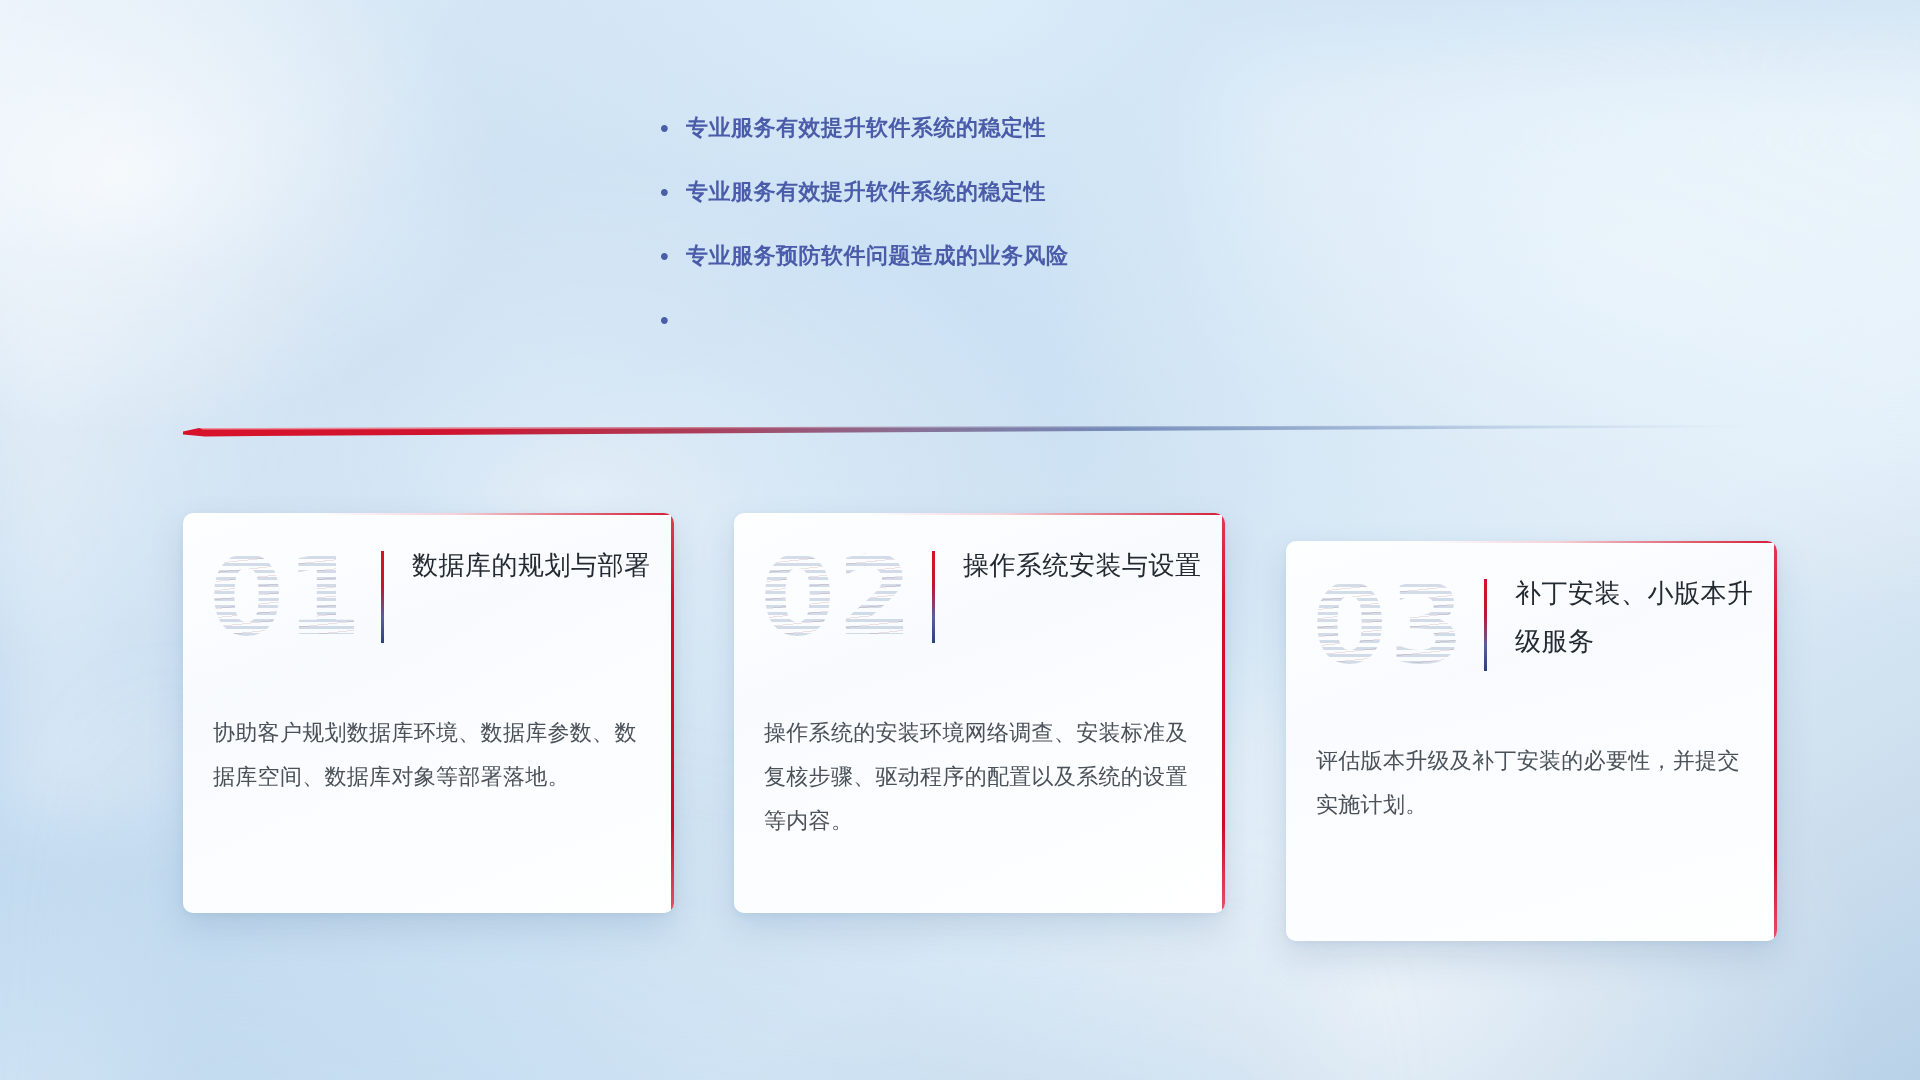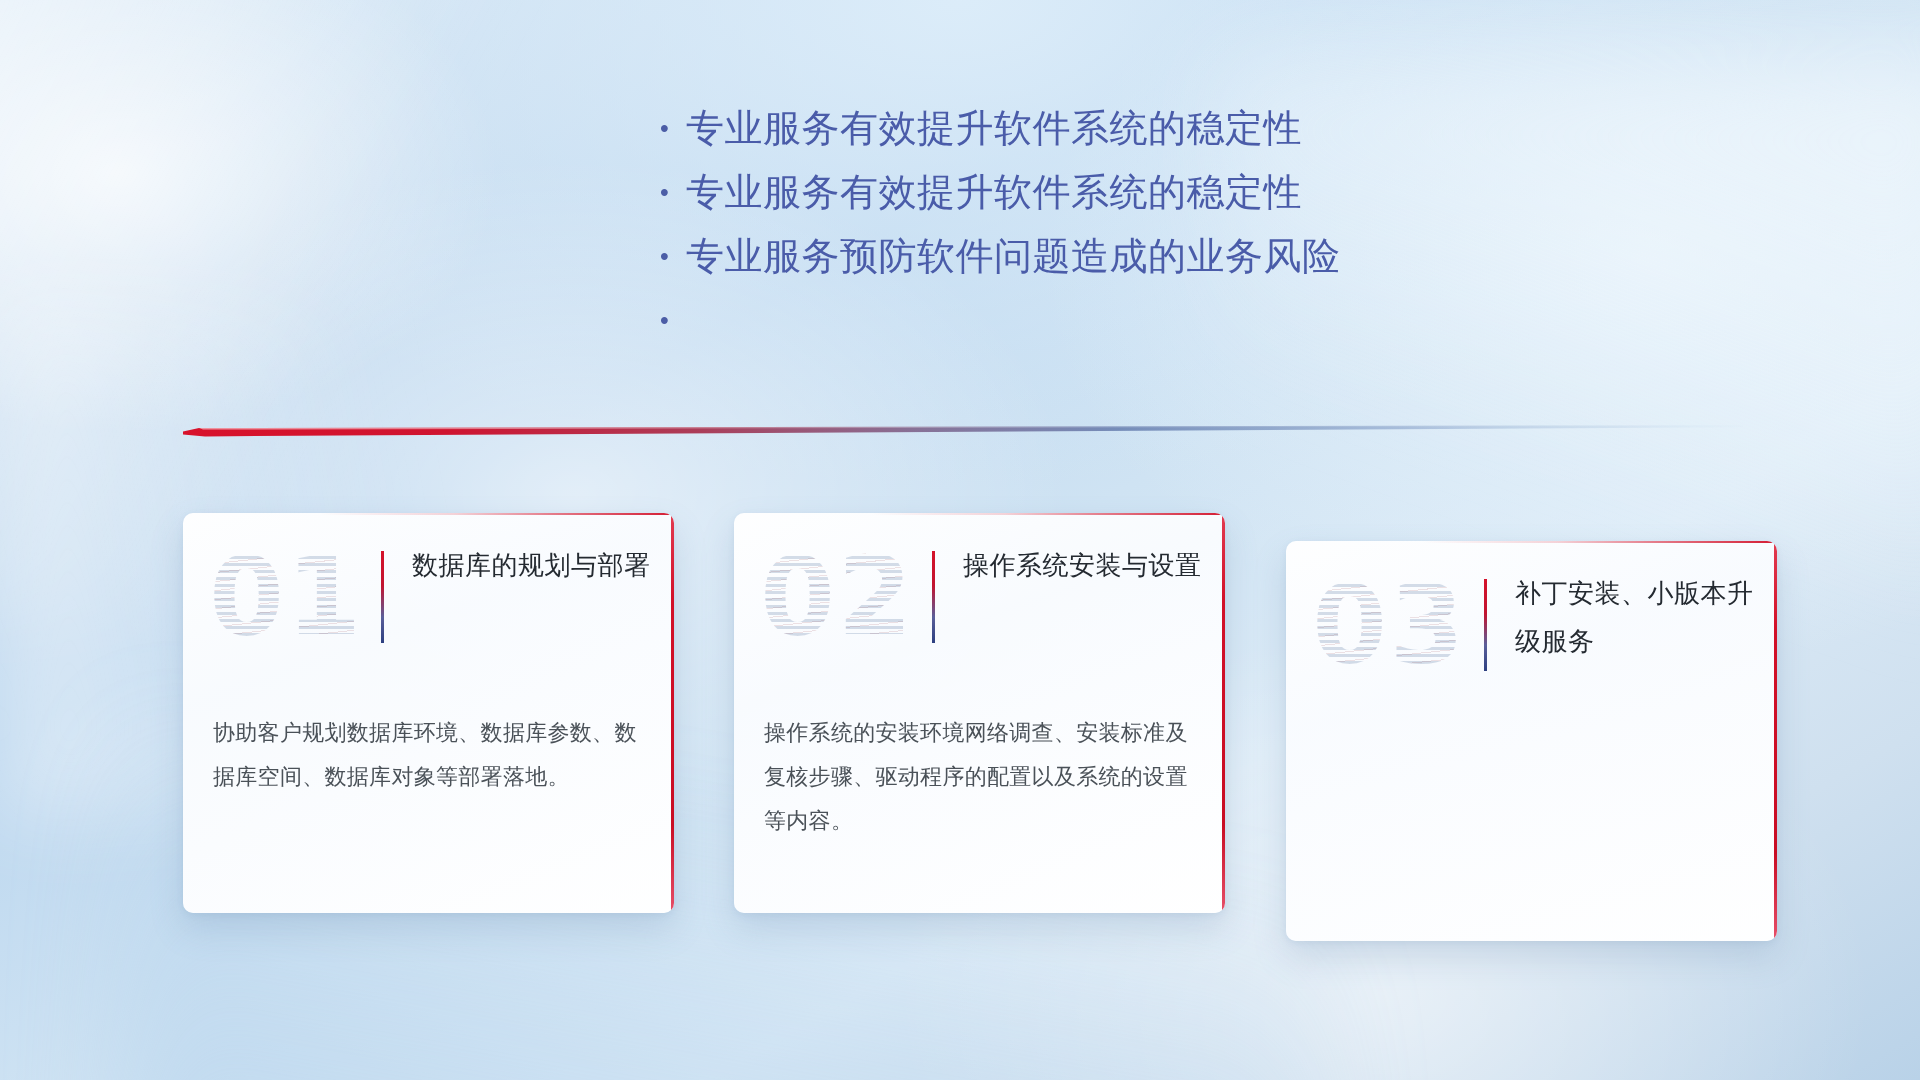--- a/index.html
+++ b/index.html
@@ -51,24 +51,25 @@
   .bullet-row {
     display:flex; align-items:flex-start;
     height:64px;
   }
   .bullet-dot {
     width:26px; flex:0 0 26px;
     color:#4b5da6; font-size:25px; line-height:40px; text-align:left;
   }
   .bullet-text {
     color:#4a5ca9;
-    font-size:38px;
+    font-size:22px;
     line-height:40px;
     letter-spacing:0.5px;
     white-space:nowrap;
+    font-weight:bold;
   }
 
   
   .divider-wrap {
     position:absolute; left:183px; top:424px; width:1560px; height:22px;
   }
   .divider-wrap svg { display:block; }
 
   
   .cards {
@@ -236,16 +237,17 @@
 
     <div class="card card-3">
       <div class="card-topline"></div>
       <div class="card-edge"></div>
       <div class="card-head">
         <div class="card-num">03</div>
         <div class="card-num-skew">03</div>
         <div class="card-bar"></div>
         <div class="card-title">补丁安装、小版本升级服务</div>
       </div>
+      <div class="card-body">评估版本升级及补丁安装的必要性，并提交实施计划。</div>
     </div>
 
   </div>
 </div>
 
 </body></html>

